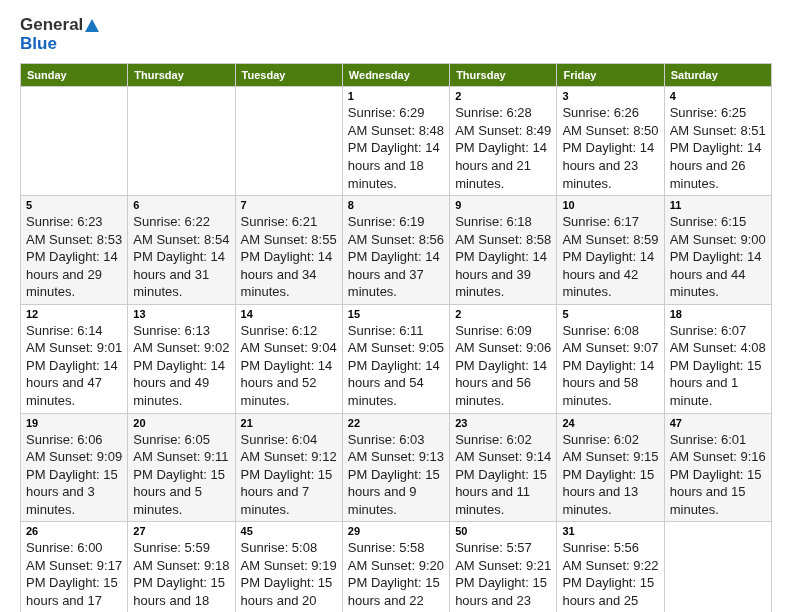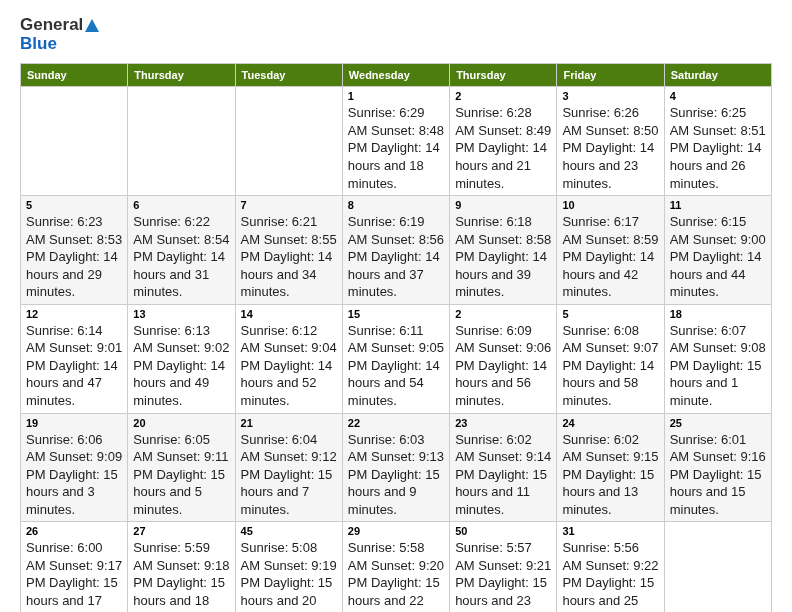--- a/index.html
+++ b/index.html
@@ -240,21 +240,21 @@
           <td>
             <span class="day-number">5</span>
             <div class="day-info">Sunrise: 6:08 AM
 Sunset: 9:07 PM
 Daylight: 14 hours
 and 58 minutes.</div>
           </td>
           <td>
             <span class="day-number">18</span>
             <div class="day-info">Sunrise: 6:07 AM
-Sunset: 9:08 PM
+Sunset: 4:08 PM
 Daylight: 15 hours
 and 1 minute.</div>
           </td>
         </tr>
         <tr>
           <td>
             <span class="day-number">19</span>
             <div class="day-info">Sunrise: 6:06 AM
 Sunset: 9:09 PM
 Daylight: 15 hours
@@ -289,21 +289,21 @@
 and 11 minutes.</div>
           </td>
           <td>
             <span class="day-number">24</span>
             <div class="day-info">Sunrise: 6:02 AM
 Sunset: 9:15 PM
 Daylight: 15 hours
 and 13 minutes.</div>
           </td>
           <td>
-            <span class="day-number">25</span>
+            <span class="day-number">47</span>
             <div class="day-info">Sunrise: 6:01 AM
 Sunset: 9:16 PM
 Daylight: 15 hours
 and 15 minutes.</div>
           </td>
         </tr>
         <tr>
           <td>
             <span class="day-number">26</span>
             <div class="day-info">Sunrise: 6:00 AM

